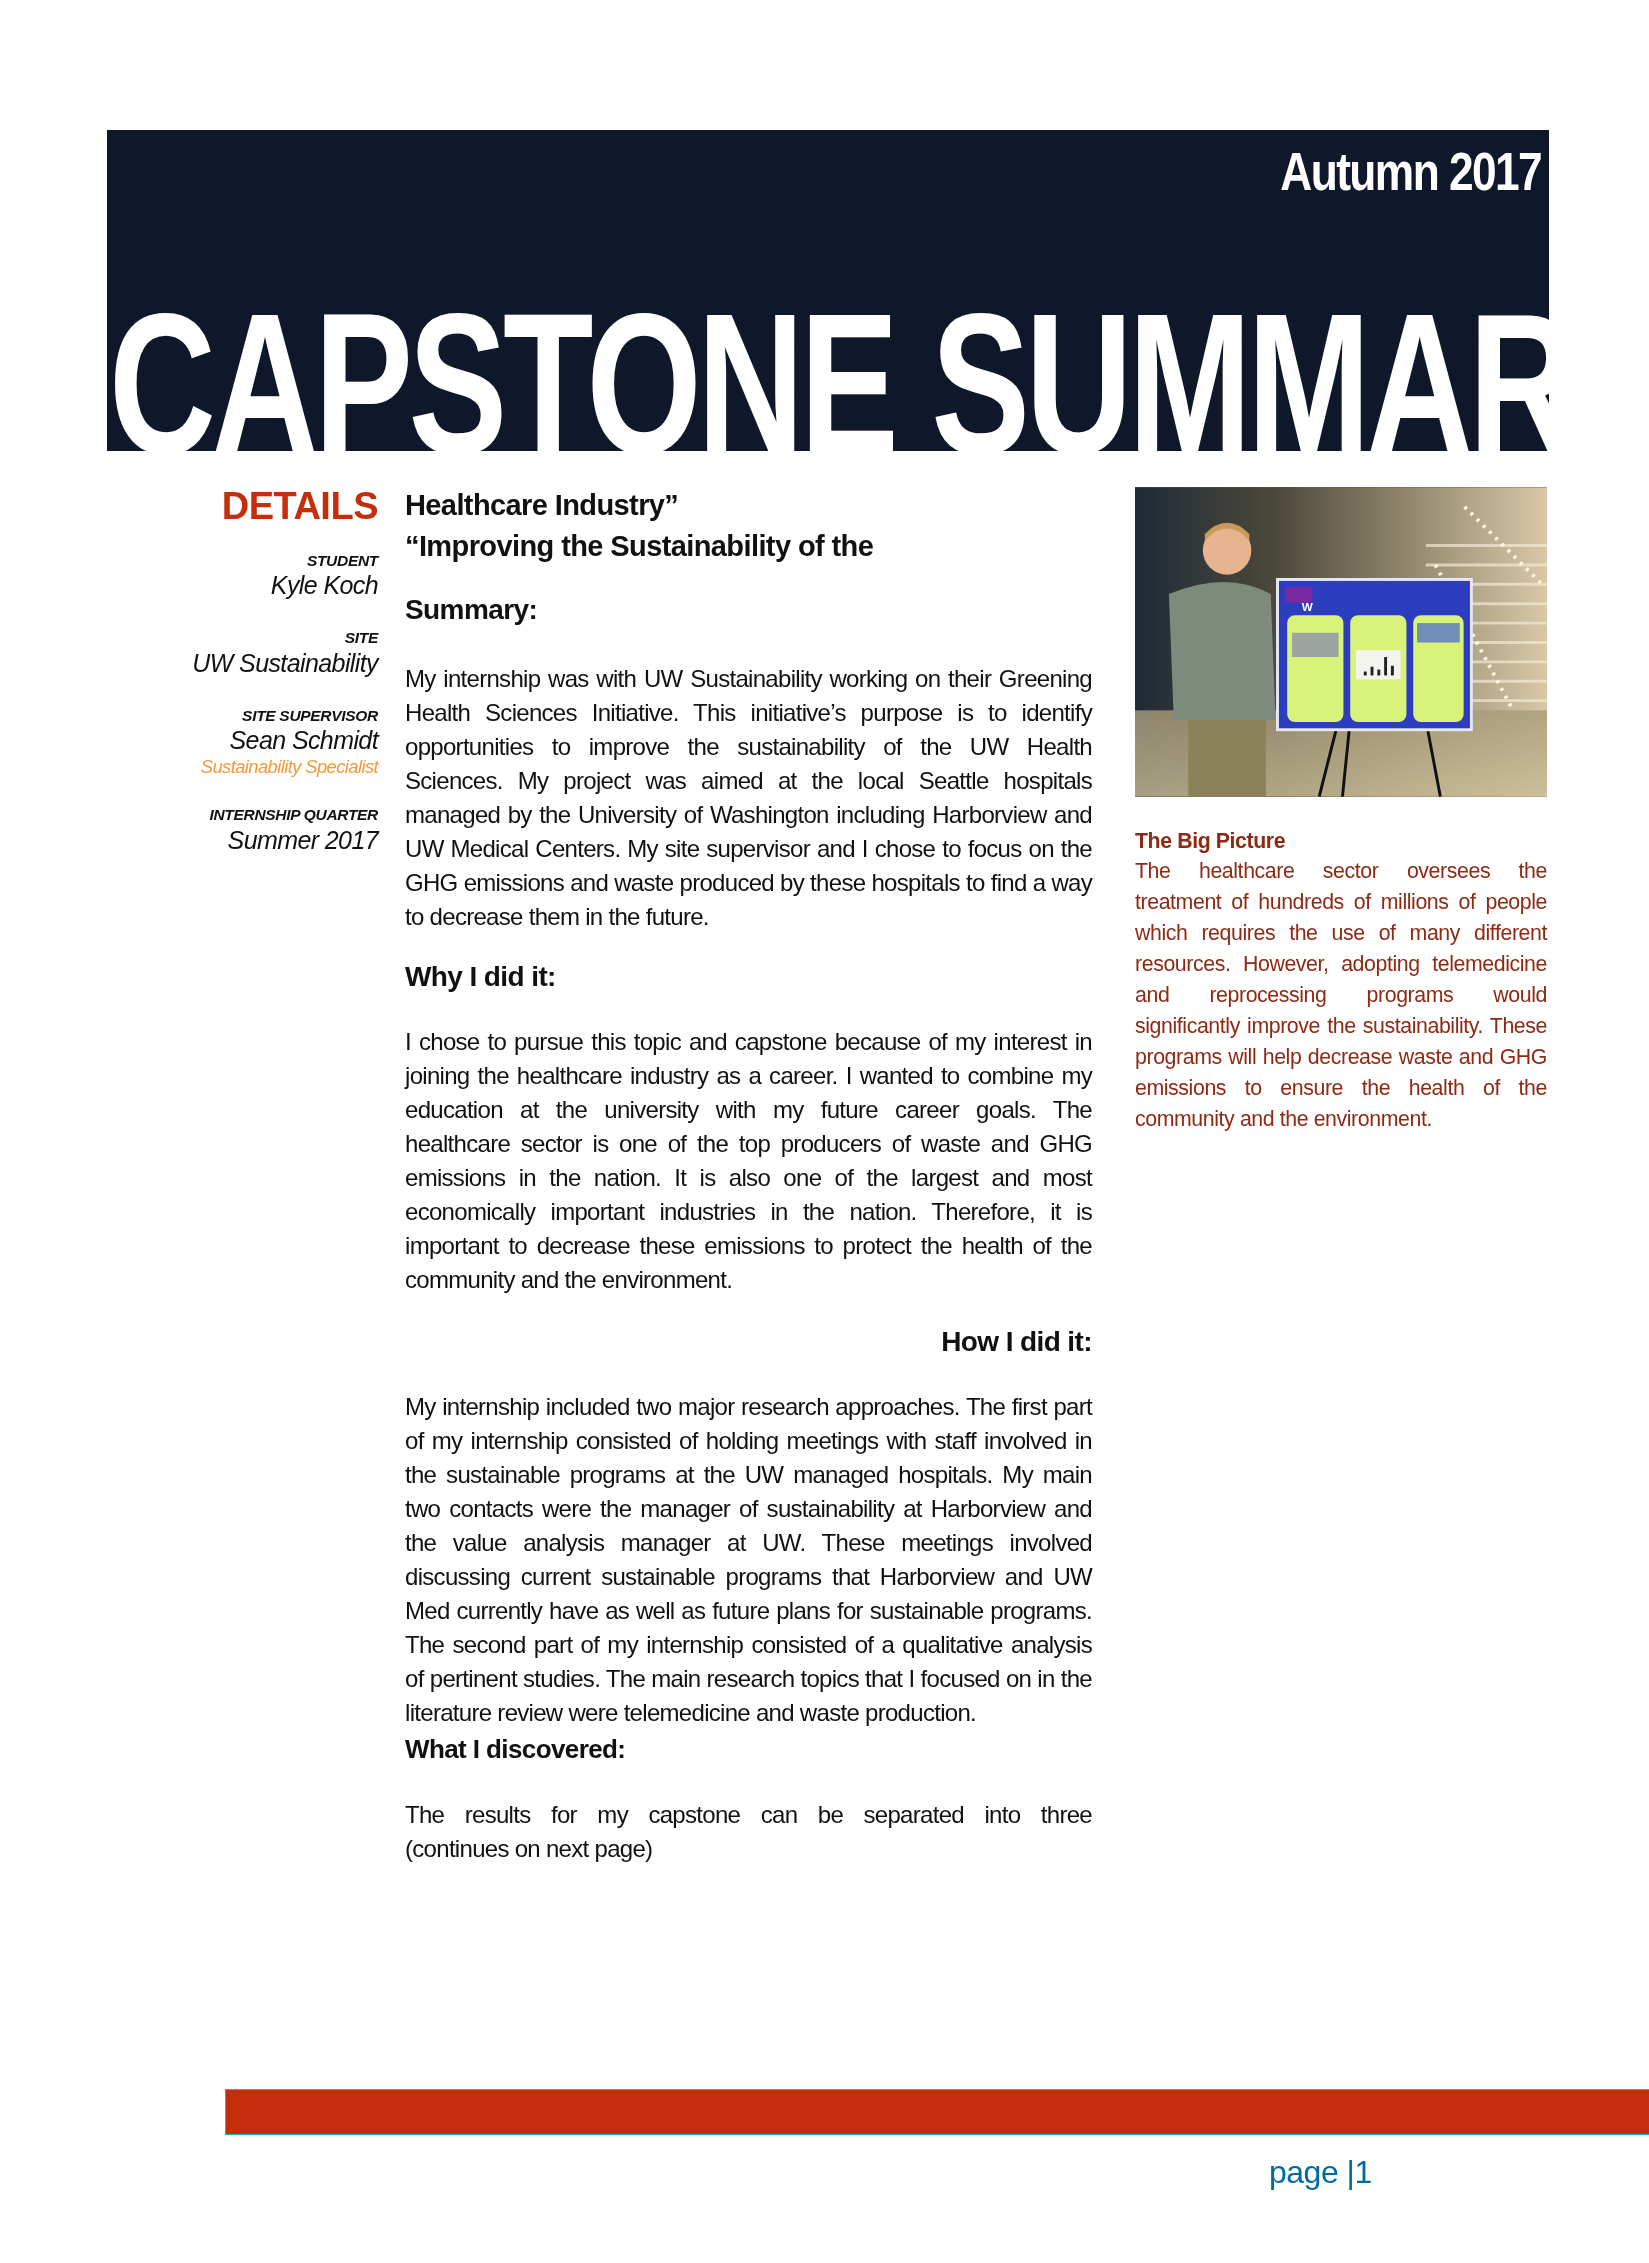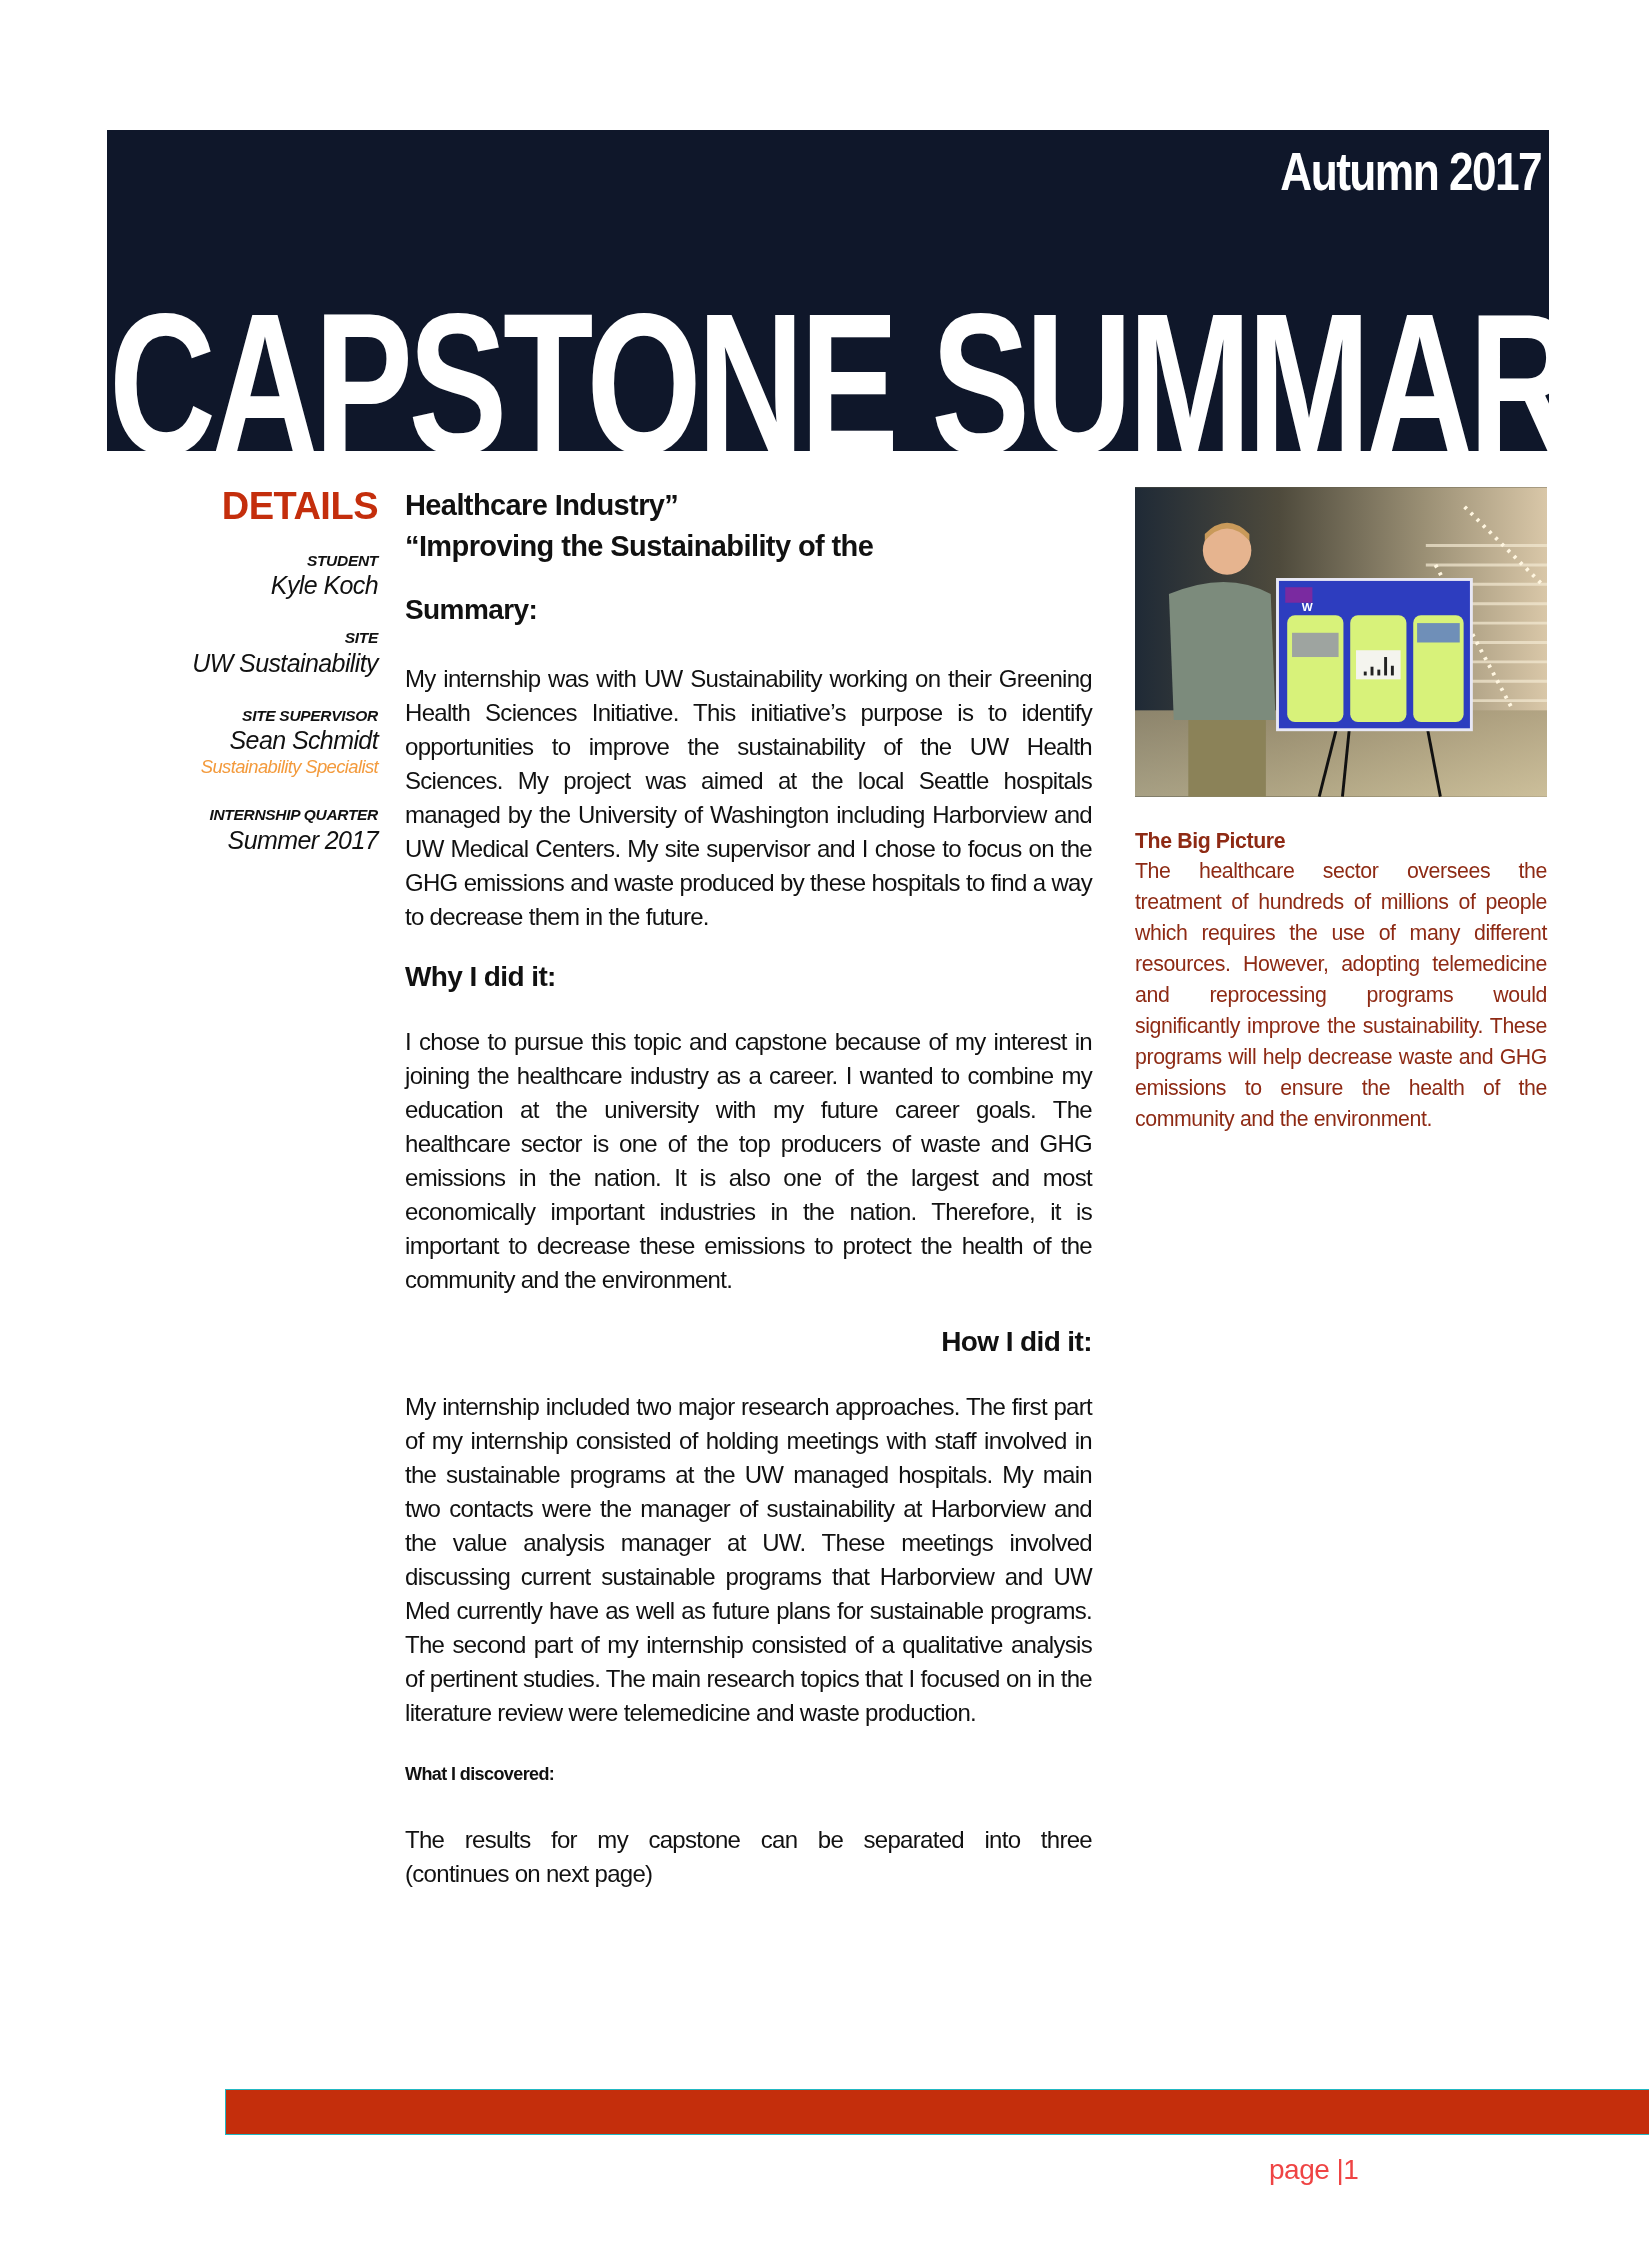--- a/index.html
+++ b/index.html
@@ -70,21 +70,21 @@
     font-size: 21.3px; line-height: 31px; color: #8e2a14; text-align: justify; letter-spacing: -0.4px;
   }
 
   .footer-bar {
     position: absolute; left: 225px; top: 2089px; width: 1425px; height: 46px;
     background: #c42e0c; border-top: 1.9px solid #23b7c2; border-bottom: 1.9px solid #23b7c2;
     border-left: 1.9px solid #23b7c2;
   }
   .page-number {
     position: absolute; left: 1269px; top: 2154px;
-    font-size: 28px; color: #ef4444; letter-spacing: -0.5px;
+    font-size: 32px; color: #0369a1; letter-spacing: -0.5px;
   }
 </style>
 </head>
 <body>
 
 <div class="banner">
   <div class="banner-term">Autumn 2017</div>
   <div class="banner-title">CAPSTONE SUMMARY</div>
 </div>
 
@@ -122,21 +122,21 @@
 
   <div class="section-heading" style="margin-top:23px;">Summary:</div>
   <p class="section-body" style="margin-top:33px;">My internship was with UW Sustainability working on their Greening Health Sciences Initiative. This initiative’s purpose is to identify opportunities to improve the sustainability of the UW Health Sciences. My project was aimed at the local Seattle hospitals managed by the University of Washington including Harborview and UW Medical Centers. My site supervisor and I chose to focus on the GHG emissions and waste produced by these hospitals to find a way to decrease them in the future.</p>
 
   <div class="section-heading" style="margin-top:23px;">Why I did it:</div>
   <p class="section-body" style="margin-top:29px;">I chose to pursue this topic and capstone because of my interest in joining the healthcare industry as a career. I wanted to combine my education at the university with my future career goals. The healthcare sector is one of the top producers of waste and GHG emissions in the nation. It is also one of the largest and most economically important industries in the nation. Therefore, it is important to decrease these emissions to protect the health of the community and the environment.</p>
 
   <div class="section-heading" style="margin-top:25px;text-align:right;">How I did it:</div>
   <p class="section-body" style="margin-top:29px;">My internship included two major research approaches. The first part of my internship consisted of holding meetings with staff involved in the sustainable programs at the UW managed hospitals. My main two contacts were the manager of sustainability at Harborview and the value analysis manag­er at UW. These meetings involved discussing current sustain­able programs that Harborview and UW Med currently have as well as future plans for sustainable programs. The second part of my internship consisted of a qualitative analysis of pertinent studies. The main research topics that I focused on in the literature review were telemedicine and waste produc­tion.</p>
 
-  <div class="section-heading" style="margin-top:25px; font-size:18px;">What I discovered:</div>
+  <div class="section-heading" style="font-size:26px;">What I discovered:</div>
   <div class="section-body" style="margin-top:29px; text-align:left;">
     <div style="text-align:justify; text-align-last:justify;">The results for my capstone can be separated into three</div>
     <div>(continues on next page)</div>
   </div>
 </div>
 
 <div class="photo">
   <svg width="412" height="310" viewBox="0 0 425 319">
     <defs>
       <linearGradient id="bg" x1="0" y1="0" x2="1" y2="0">

